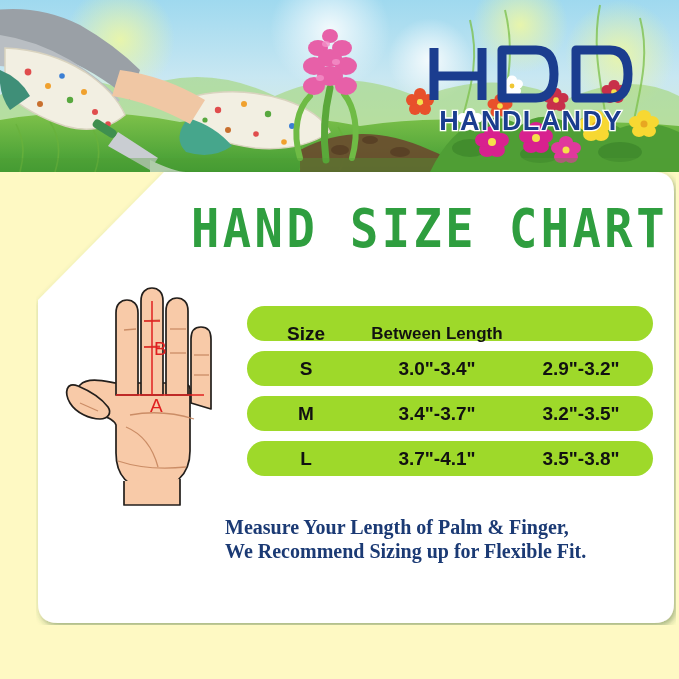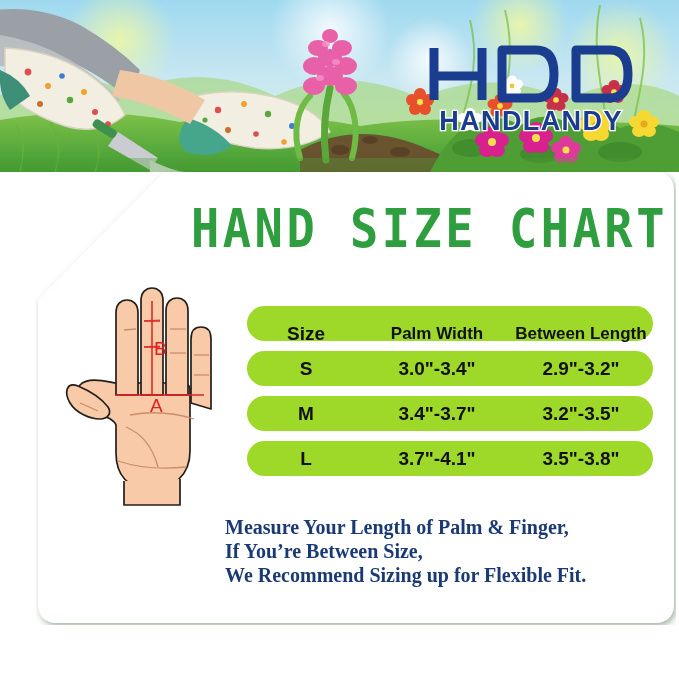--- a/index.html
+++ b/index.html
@@ -11,21 +11,21 @@
     height: 679px;
     overflow: hidden;
     font-family: "Liberation Sans", sans-serif;
     background: #8ef08e;
   }
 
   #stage {
     position: relative;
     width: 679px;
     height: 679px;
-    background: #ffffff;
+    background: #fef9c3;
   }
 
   
   .photo-band {
     position: absolute;
     left: 0;
     top: 0;
     width: 679px;
     height: 172px;
     overflow: hidden;
@@ -475,21 +475,20 @@
 
           <text x="96" y="70" font-family="Liberation Sans, sans-serif" font-size="19" fill="#e02020">B</text>
           <text x="92" y="127" font-family="Liberation Sans, sans-serif" font-size="19" fill="#e02020">A</text>
         </svg>
       </div>
 
       <div class="size-table">
 
         <div class="trow head">
           <div class="cell c-size">Size</div>
-          <div class="cell c-palm">Palm Width</div>
           <div class="cell c-fing">Between Length</div>
         </div>
 
         <div class="trow">
           <div class="cell c-size">S</div>
           <div class="cell c-palm">3.0"-3.4"</div>
           <div class="cell c-fing">2.9"-3.2"</div>
         </div>
 
         <div class="trow">
@@ -501,20 +500,19 @@
         <div class="trow">
           <div class="cell c-size">L</div>
           <div class="cell c-palm">3.7"-4.1"</div>
           <div class="cell c-fing">3.5"-3.8"</div>
         </div>
 
       </div>
 
       <div class="footnote">
         <div>Measure Your Length of Palm &amp; Finger,</div>
-        <div>If You’re Between Size,</div>
         <div>We Recommend Sizing up for Flexible Fit.</div>
       </div>
 
     </div>
   </div>
 
 </div>
 
 </body></html>

